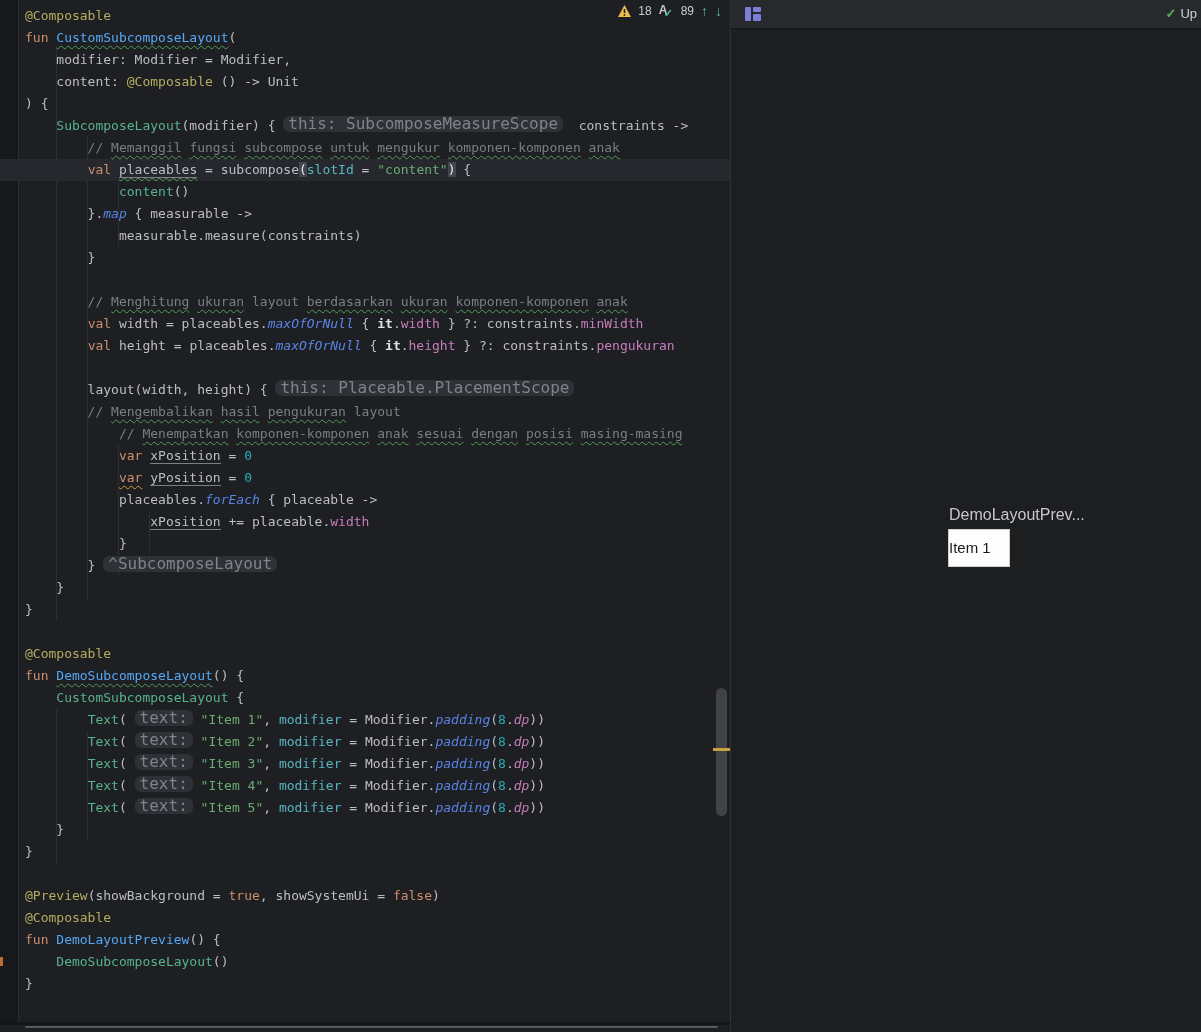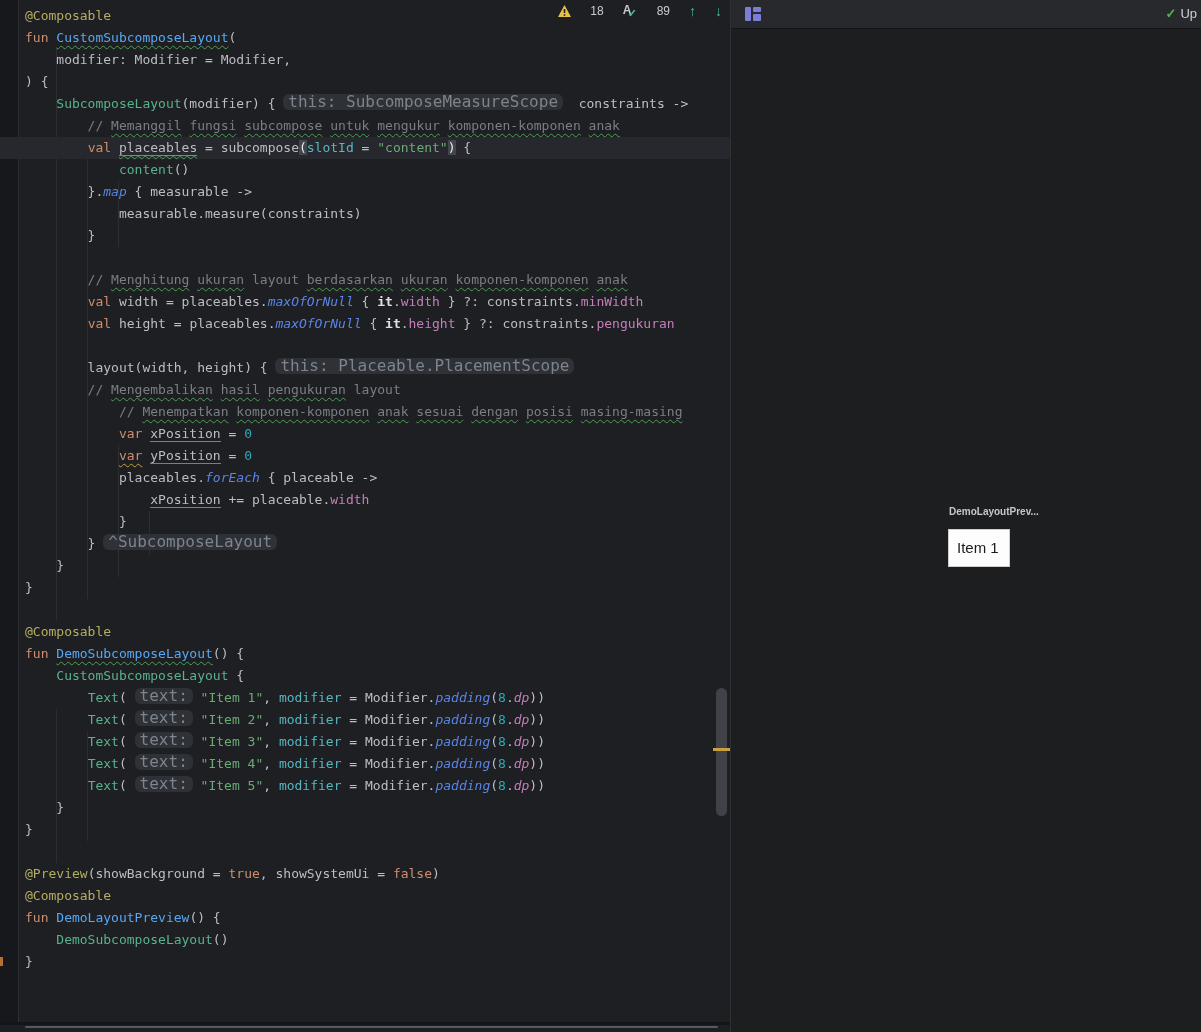--- a/index.html
+++ b/index.html
@@ -31,21 +31,21 @@
   .i { color:#dde0e6; font-weight:bold; }
   .b { background:#42464d; color:#e8eaee; }
   .u { border-bottom:1px solid rgba(188,190,196,.6); }
   .q { text-decoration:underline wavy #4f9e58 1px; text-underline-offset:3px; }
   .y { text-decoration:underline wavy #c8a23f 1px; text-underline-offset:3px; }
   .h { display:inline-block; background:#2e3135; color:#7e838d; border-radius:6px;
        padding:0 5px; font-size:16px; line-height:16px; vertical-align:1px; }
 
   
   #inspections { position:absolute; top:2px; right:8px; height:18px; display:flex;
-                 align-items:center; gap:19px; font-size:12px; color:#c9cbd0; }
+                 align-items:center; gap:7px; font-size:12px; color:#c9cbd0; }
   .insp-num { color:#c9cbd0; }
   .tri { width:13px; height:12px; }
   .typo-ic { position:relative; width:15px; height:14px; font-size:12px; color:#c6c8cd; }
   .typo-ic .A { position:absolute; left:0; top:-1px; font-weight:bold; }
   .typo-ic .chk { position:absolute; left:5px; top:3px; color:#4cb8a4; font-size:11px; font-weight:bold; }
   .nav-arrow { color:#4cb8a4; font-size:14px; line-height:14px; }
 
   
   #vthumb { position:absolute; left:716px; top:688px; width:11px; height:128px;
             background:#404247; border-radius:6px; }
@@ -62,24 +62,24 @@
                    border-bottom:1px solid #151618; }
   #layout-icon { position:absolute; left:14px; top:7px; width:16px; height:14px; }
   #layout-icon div { position:absolute; background:#7b7ed9; border-radius:1px; }
   #layout-icon .l  { left:0; top:0; width:6px; height:14px; }
   #layout-icon .rt { left:8px; top:0; width:8px; height:5px; }
   #layout-icon .rb { left:8px; top:7px; width:8px; height:7px; }
   #status { position:absolute; right:4px; top:6px; display:flex; align-items:center; gap:4px;
             font-size:13px; color:#ced0d6; }
   #status .chk { color:#57ad5c; font-size:13px; font-weight:bold; }
 
-  #preview-label { position:absolute; left:218px; top:506px; font-size:10px; color:#c6c7c9;font-weight:bold; }
+  #preview-label { position:absolute; left:218px; top:506px; font-size:16px; color:#c6c7c9; }
   #preview-box { position:absolute; left:217px; top:529px; width:62px; height:38px;
                  background:#fdfdfd; border:1px solid #cfcfcf; }
-  #preview-box span { display:block; padding-left:8px; line-height:36px; font-size:15px; color:#191c1e; }
+  #preview-box span { display:block; padding-left:0; line-height:36px; font-size:15px; color:#191c1e; }
 </style>
 </head>
 <body>
 
 <div id="stage">
 
   <div id="editor">
     <div id="gutter"></div>
 
     <div class="iguide" style="left:56px;  top:49px;  height:572px;"></div>
@@ -87,20 +87,21 @@
     <div class="iguide" style="left:118px; top:181px; height:66px;"></div>
     <div class="iguide" style="left:118px; top:445px; height:132px;"></div>
     <div class="iguide" style="left:149px; top:511px; height:44px;"></div>
     <div class="iguide" style="left:56px;  top:709px; height:154px;"></div>
     <div class="iguide" style="left:87px;  top:731px; height:110px;"></div>
 
     <div id="code-lines">
         <div class="cl"><span class="a">@Composable</span></div>
         <div class="cl"><span class="k">fun </span><span class="f q">CustomSubcomposeLayout</span><span>(</span></div>
         <div class="cl"><span>    modifier: Modifier = Modifier,</span></div>
+        <div class="cl"><span>    content: </span><span class="a">@Composable</span><span> () -&gt; Unit</span></div>
         <div class="cl"><span>) {</span></div>
         <div class="cl"><span>    </span><span class="c">SubcomposeLayout</span><span>(modifier) { </span><span class="h">this: SubcomposeMeasureScope</span><span>  constraints -&gt;</span></div>
         <div class="cl"><span class="m">        // </span><span class="m q">Memanggil</span><span class="m"> </span><span class="m q">fungsi</span><span class="m"> </span><span class="m q">subcompose</span><span class="m"> </span><span class="m q">untuk</span><span class="m"> </span><span class="m q">mengukur</span><span class="m"> </span><span class="m q">komponen-komponen</span><span class="m"> </span><span class="m q">anak</span></div>
         <div class="cl hl"><span>        </span><span class="k">val</span><span> </span><span class="u q">placeables</span><span> = subcompose</span><span class="b">(</span><span class="g">slotId</span><span> = </span><span class="s">"content"</span><span class="b">)</span><span> {</span></div>
         <div class="cl"><span>            </span><span class="c">content</span><span>()</span></div>
         <div class="cl"><span>        }.</span><span class="e">map</span><span> { measurable -&gt;</span></div>
         <div class="cl"><span>            measurable.measure(constraints)</span></div>
         <div class="cl"><span>        }</span></div>
         <div class="cl"></div>
         <div class="cl"><span class="m">        // </span><span class="m q">Menghitung</span><span class="m"> </span><span class="m q">ukuran</span><span class="m"> layout </span><span class="m q">berdasarkan</span><span class="m"> </span><span class="m q">ukuran</span><span class="m"> </span><span class="m q">komponen-komponen</span><span class="m"> </span><span class="m q">anak</span></div>

